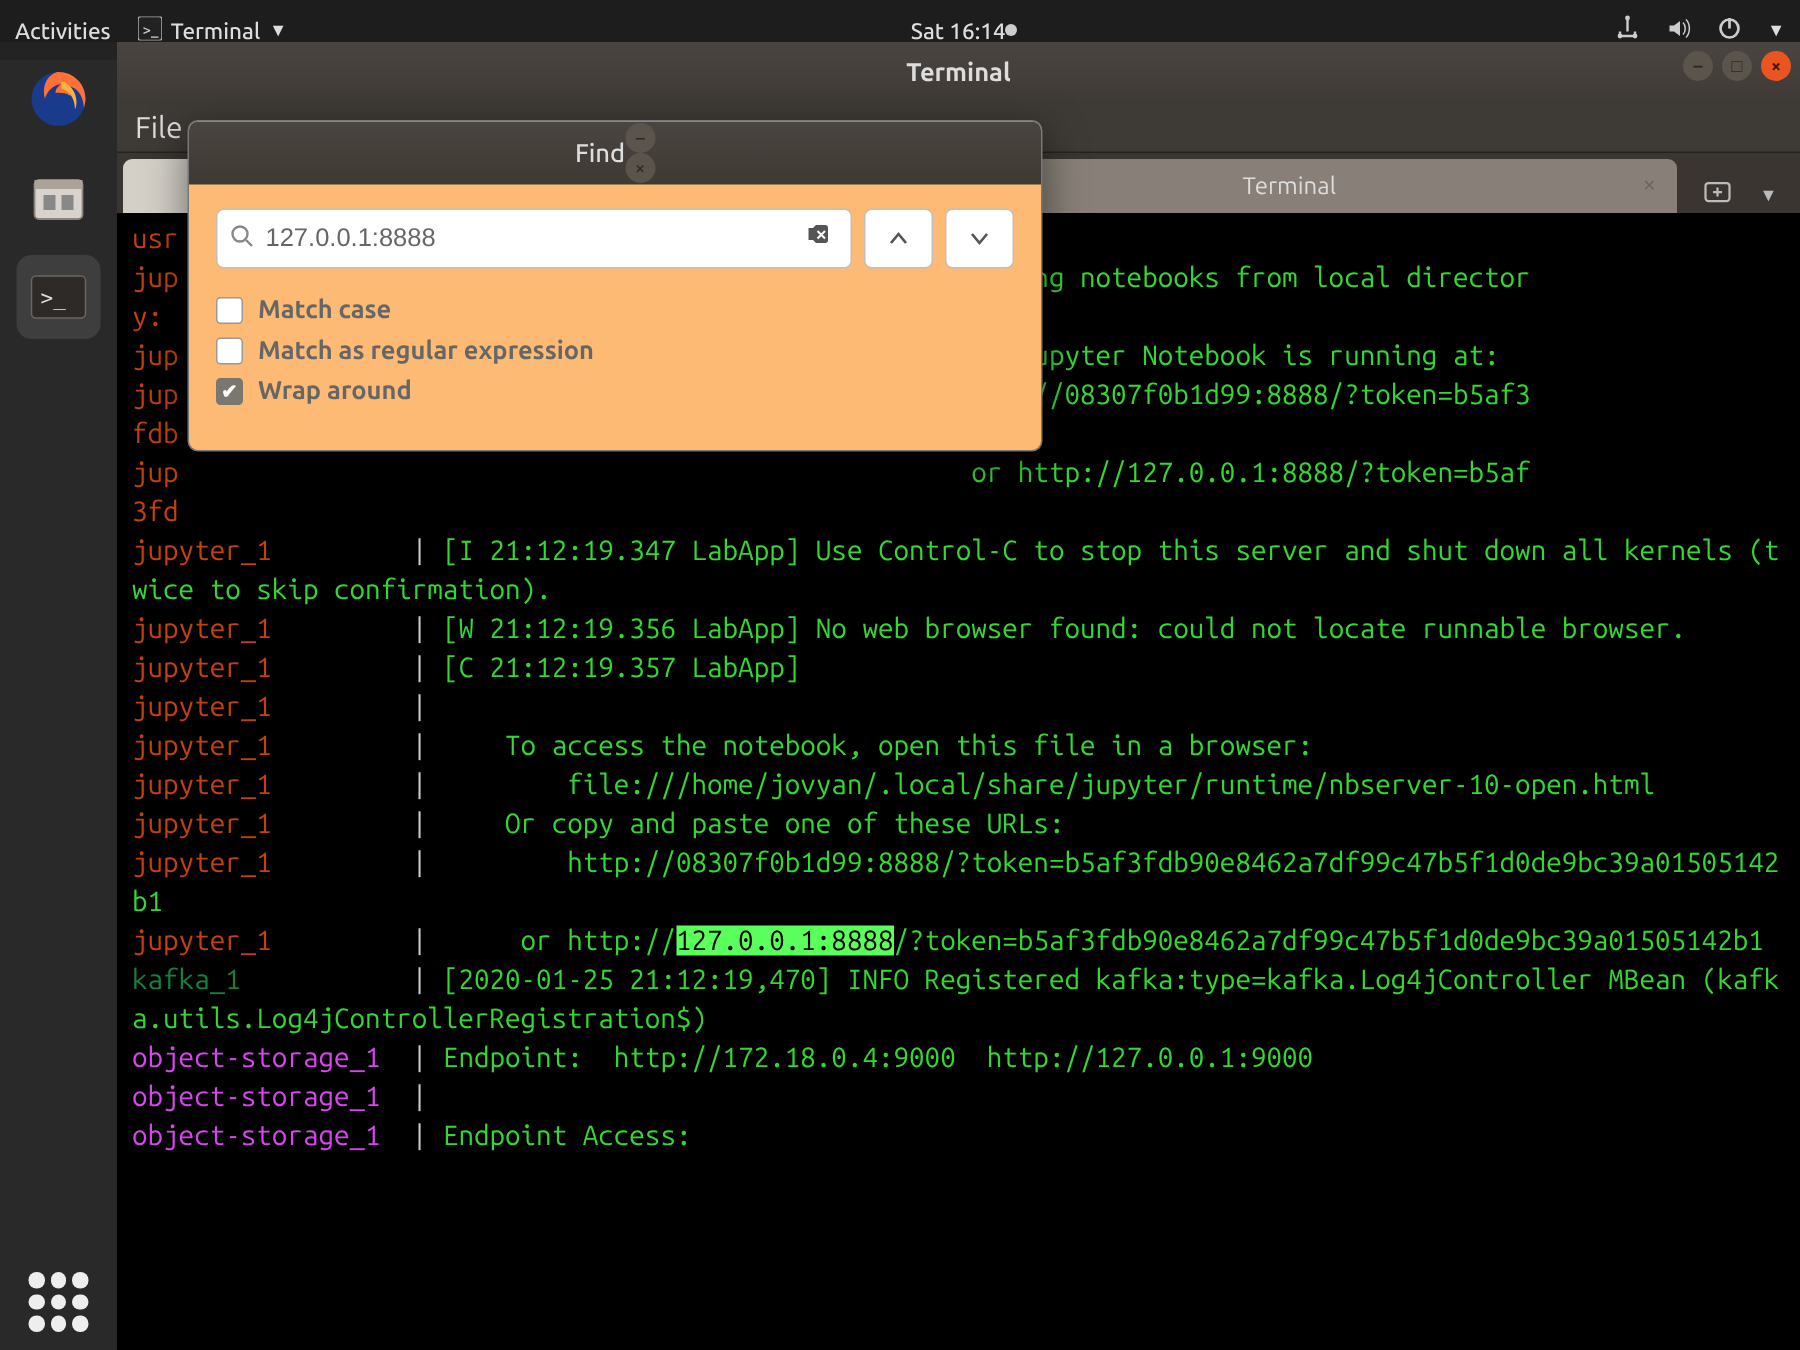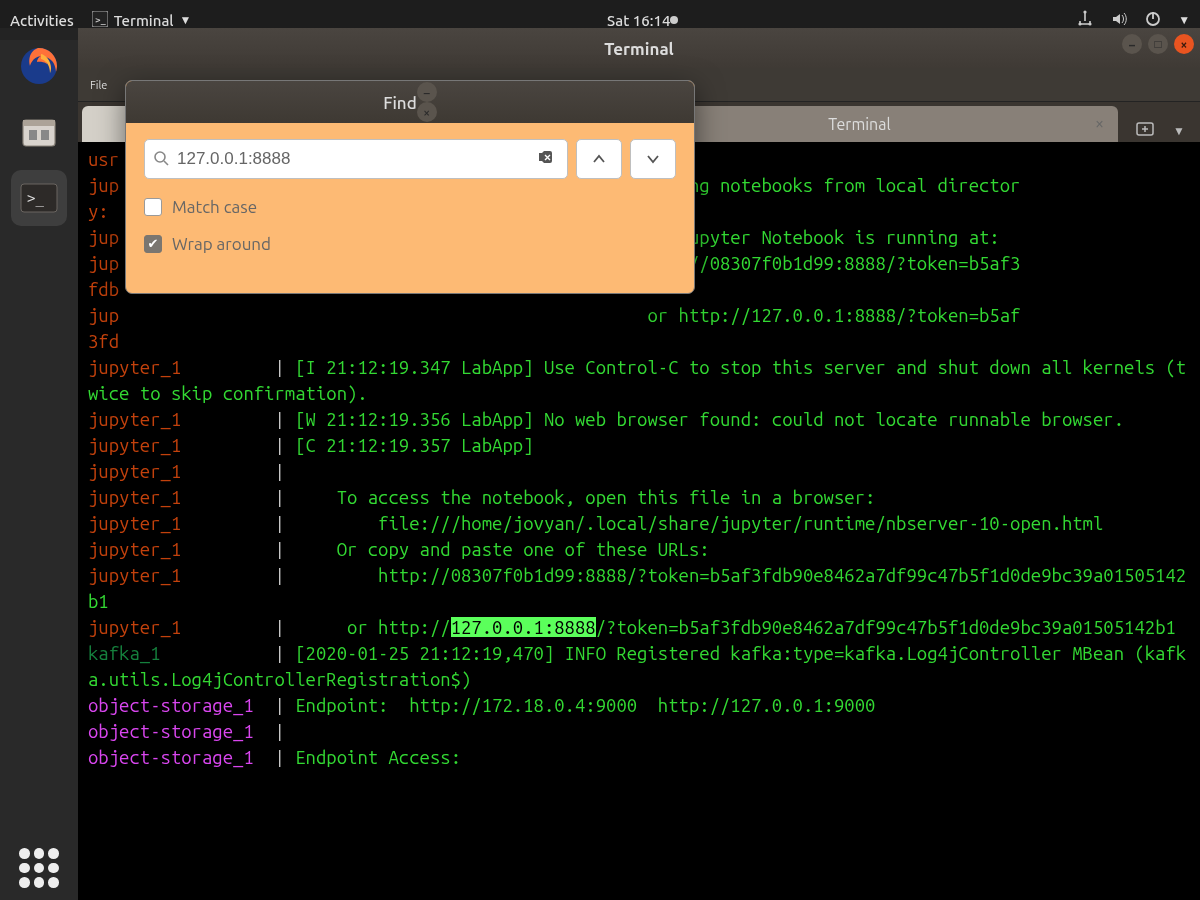--- a/index.html
+++ b/index.html
@@ -83,21 +83,21 @@
     font-size:12px;color:#2a2a2a;
   }
   .win-btn.close { background:#e95420;color:#3a1a0d; }
   .menubar {
     height:34px;
     background:#3e3a35;
     border-bottom:1px solid #232323;
     display:flex;align-items:center;
     padding:0 12px;
     color:#ddd;
-    font-size:11px;
+    font-size:20px;
     text-align:center;
   }
 
   
   .tab-strip {
     height:40px;
     background:#3a3530;
     display:flex;
     align-items:flex-end;
     padding-left:4px;
@@ -198,22 +198,22 @@
   .nav-btn {
     width:46px;
     border:1px solid #bfbfbf;
     background:#fff;
     border-radius:5px;
     display:flex;align-items:center;justify-content:center;
     font-size:16px;color:#555;
   }
   .opt-row {
     display:flex; align-items:center; gap:10px;
-    margin:18px 0;
-    font-size:17px; color:#666;
+    margin:8px 0;
+    font-size:17px; color:#666;font-weight:bold;
   }
   .opt-row .cb {
     width:18px;height:18px;border:1px solid #9a9a9a;border-radius:3px;
     display:flex;align-items:center;justify-content:center;
     font-size:13px;color:#444;background:#fff;
   }
   .opt-row .cb.checked { background:#7a7670;border-color:#7a7670;color:#fff;}
 </style>
 </head>
 <body>
@@ -387,17 +387,21 @@
         <svg width="14" height="14">
             <path d="M2 4l5 6 5-6" stroke="#555" stroke-width="1.8" fill="none"></path>
           </svg>
       </div>
     </div>
     <div class="opt-row">
       <span class="cb"></span>
       <span>Match case</span>
     </div>
     <div class="opt-row">
+      <span class="cb"></span>
+      <span>Match as regular expression</span>
+    </div>
+    <div class="opt-row">
       <span class="cb checked">✔</span>
       <span>Wrap around</span>
     </div>
   </div>
 </div>
 
 </body></html>

